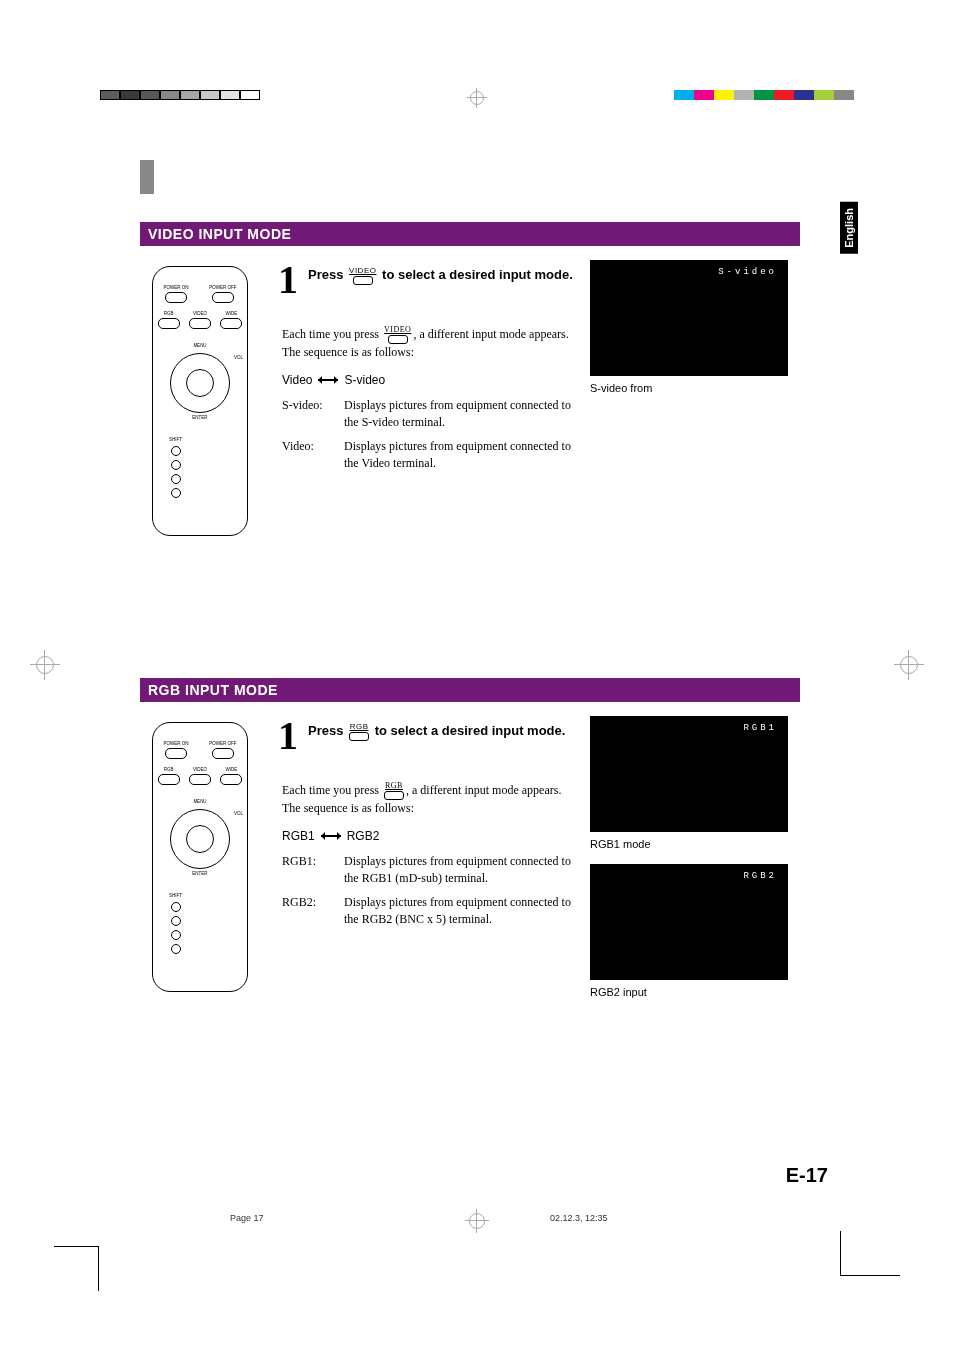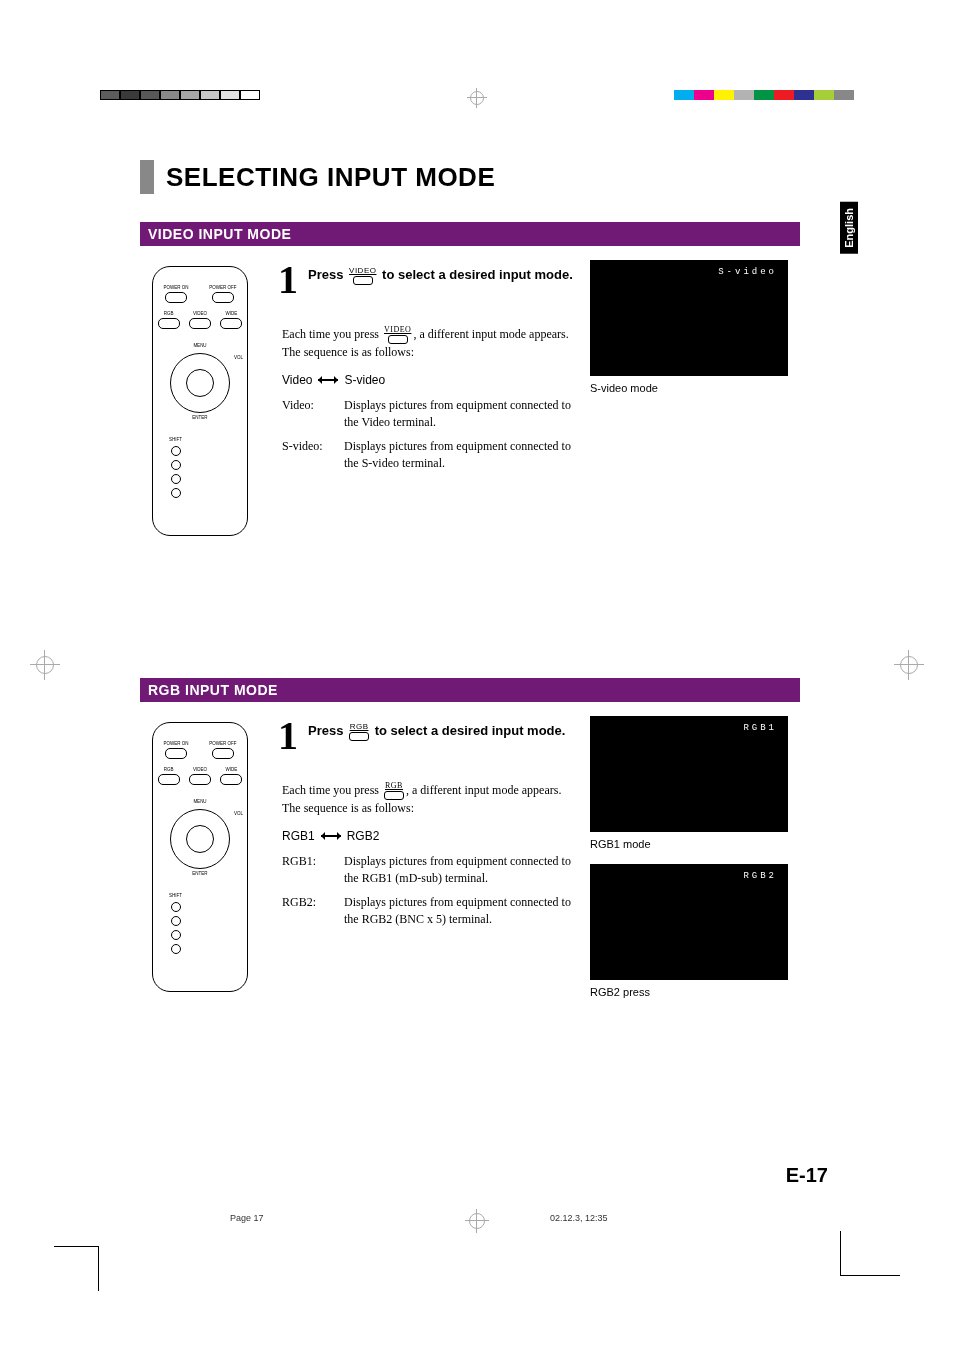--- a/index.html
+++ b/index.html
@@ -386,21 +386,20 @@
       <span class="c"></span>
     </div>
   <div class="side-cross right">
       <span class="c"></span>
     </div>
 
   <div class="content">
 
     <div class="section-title-bar">
       <div class="title-mark"></div>
-      <div class="section-title">SELECTING INPUT MODE</div>
     </div>
 
     <div class="subsection-bar">VIDEO INPUT MODE</div>
 
     <div class="block">
       <div class="remote-col">
         <div class="remote">
           <div class="row1">
             <div>
                 <span>POWER ON</span>
@@ -444,36 +443,36 @@
           <div class="sequence">
             <span>Video</span>
             <span class="arrow-lr">
                 <span class="la"></span>
                 <span class="ra"></span>
               </span>
             <span>S-video</span>
           </div>
           <div id="video-defs">
               <div class="def-row">
+                <div class="term">S-video:</div>
+                <div class="def">Displays pictures from equipment connected to the S-video terminal.</div>
+              </div>
+              <div class="def-row">
                 <div class="term">Video:</div>
                 <div class="def">Displays pictures from equipment connected to the Video terminal.</div>
-              </div>
-              <div class="def-row">
-                <div class="term">S-video:</div>
-                <div class="def">Displays pictures from equipment connected to the S-video terminal.</div>
               </div>
             </div>
         </div>
       </div>
 
       <div class="screen-col" id="video-screens">
           <div class="screen-box">
             <div class="screen-label">S-video</div>
           </div>
-          <div class="screen-caption">S-video mode</div>
+          <div class="screen-caption">S-video from</div>
         </div>
     </div>
 
     <div style="height:120px;"></div>
 
     <div class="subsection-bar">RGB INPUT MODE</div>
 
     <div class="block">
       <div class="remote-col">
         <div class="remote">
@@ -539,21 +538,21 @@
       </div>
 
       <div class="screen-col" id="rgb-screens">
           <div class="screen-box">
             <div class="screen-label">RGB1</div>
           </div>
           <div class="screen-caption">RGB1 mode</div>
           <div class="screen-box">
             <div class="screen-label">RGB2</div>
           </div>
-          <div class="screen-caption">RGB2 press</div>
+          <div class="screen-caption">RGB2 input</div>
         </div>
     </div>
 
   </div>
 
   <div class="page-number">E-17</div>
 
   <div class="footer">
     <span class="left">Page 17</span>
     <span class="cross">

